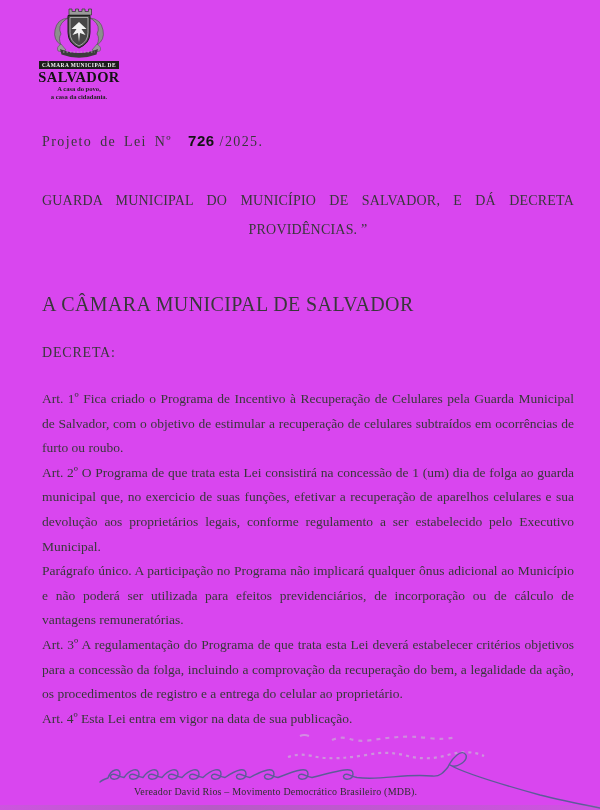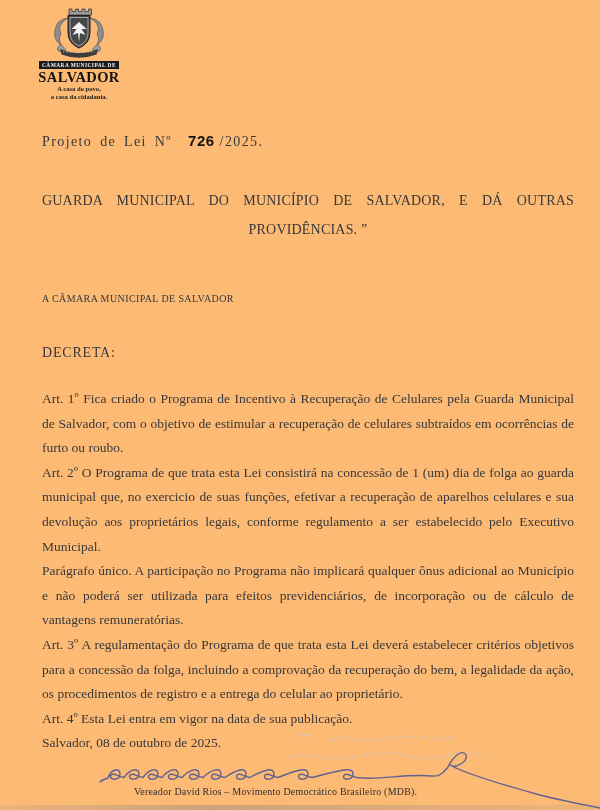--- a/index.html
+++ b/index.html
@@ -1,38 +1,38 @@
 <!DOCTYPE html>
 <html><head>
 <meta charset="utf-8">
 <style>
   html,body{margin:0;padding:0;background:#e9e9e9;}
   .page{
-    position:relative;width:600px;height:810px;background:#fdba74;
+    position:relative;width:600px;height:810px;background:#d946ef;
     font-family:"Liberation Serif", serif;color:#38383a;overflow:hidden;
     box-shadow:0 0 4px rgba(0,0,0,.25);
   }
   
   .logo{position:absolute;left:36px;top:6px;width:86px;text-align:center;line-height:1;}
   .logo svg{display:block;margin:0 auto;}
   .logo-bar{
     margin:1px auto 0;background:#1b1b1b;color:#f4f4f4;
     font-size:5.4px;font-weight:bold;letter-spacing:.45px;padding:1.5px 1px;width:78px;
   }
   .logo-big{font-size:14.5px;font-weight:bold;letter-spacing:.4px;color:#121212;margin-top:1px;}
   .logo-tag{font-size:6.6px;font-weight:bold;color:#222;line-height:8px;}
   
   .number-line{position:absolute;left:42px;top:132px;font-size:14px;letter-spacing:1.4px;word-spacing:3px;white-space:nowrap;}
   .bill-num{font-family:"Liberation Sans", sans-serif;font-weight:700;font-size:15px;color:#131313;letter-spacing:.5px;margin:0 5px 0 16px;}
   
   .ementa{position:absolute;left:42px;top:193px;width:532px;font-size:14px;letter-spacing:.2px;}
   .ementa .jline{text-align:justify;text-align-last:justify;height:28.6px;}
   .ementa .lline{text-align:center;height:28.6px;}
   
-  .addressee{position:absolute;left:42px;top:293px;font-size:10px;letter-spacing:.4px;}
+  .addressee{position:absolute;left:42px;top:293px;font-size:20px;letter-spacing:.4px;}
   .decreta{position:absolute;left:42px;top:345px;font-size:14px;letter-spacing:.8px;}
   
   .body-text{position:absolute;left:42px;top:387px;width:532px;font-size:13.5px;line-height:24.6px;text-align:justify;}
   .body-text p{margin:0;}
   .body-text p.dateline{text-align:left;}
   
   .name-line{position:absolute;left:134px;top:786px;font-size:10px;letter-spacing:.2px;white-space:nowrap;color:#2f2f31;}
   .overlay{position:absolute;left:0;top:0;width:600px;height:810px;pointer-events:none;}
   .scan-edge{position:absolute;left:0;top:805px;width:600px;height:5px;
     background:linear-gradient(to right, rgba(150,150,152,.18), rgba(125,125,130,.38) 35%, rgba(150,150,152,.15));}
@@ -65,34 +65,33 @@
     <div class="logo-big">SALVADOR</div>
     <div class="logo-tag">A casa do povo,</div>
     <div class="logo-tag">a casa da cidadania.</div>
   </header>
 
   <div class="number-line">
     <span>Projeto de Lei Nº</span><span class="bill-num">726</span><span>/2025.</span>
   </div>
 
   <div class="ementa">
-    <div class="jline">GUARDA MUNICIPAL DO MUNICÍPIO DE SALVADOR,  E DÁ OUTRAS</div>
+    <div class="jline">GUARDA MUNICIPAL DO MUNICÍPIO DE SALVADOR,  E DÁ DECRETA</div>
     <div class="lline">PROVIDÊNCIAS. ”</div>
   </div>
 
   <div class="addressee">A CÂMARA MUNICIPAL DE SALVADOR</div>
   <div class="decreta">DECRETA:</div>
 
   <div class="body-text">
     <p>Art. 1º Fica criado o Programa de Incentivo à Recuperação de Celulares pela Guarda Municipal de Salvador, com o objetivo de estimular a recuperação de celulares subtraídos em ocorrências de furto ou roubo.</p>
     <p>Art. 2º O Programa de que trata esta Lei consistirá na concessão de 1 (um) dia de folga ao guarda municipal que, no exercicio de suas funções, efetivar a recuperação de aparelhos celulares e sua devolução aos proprietários legais, conforme regulamento a ser estabelecido pelo Executivo Municipal.</p>
     <p>Parágrafo único. A participação no Programa não implicará qualquer ônus adicional ao Município e não poderá ser utilizada para efeitos previdenciários, de incorporação ou de cálculo de vantagens remuneratórias.</p>
     <p>Art. 3º A regulamentação do Programa de que trata esta Lei deverá estabelecer critérios objetivos para a concessão da folga, incluindo a comprovação da recuperação do bem, a legalidade da ação, os procedimentos de registro e a entrega do celular ao proprietário.</p>
     <p>Art. 4º Esta Lei entra em vigor na data de sua publicação.</p>
-    <p class="dateline">Salvador, 08 de outubro de 2025.</p>
   </div>
 
   <div class="name-line">Vereador David Rios – Movimento Democrático Brasileiro (MDB).</div>
 
   <svg class="overlay" viewBox="0 0 600 810" aria-hidden="true">
 
     <path d="M332 740 q9 -4 18 -1 t 22 1 t 26 -3 t 30 1 t 28 -1" fill="none" stroke="#c4c6ce" stroke-width="2.2" stroke-dasharray="4 5" opacity="0.55"></path>
     <path d="M288 757 q11 -4 24 -1 t 28 2 t 32 -4 t 36 2 t 40 -1 t 36 1" fill="none" stroke="#c4c6ce" stroke-width="2.2" stroke-dasharray="3 4" opacity="0.6"></path>
     <path d="M300 736 q4 -2 9 0" fill="none" stroke="#cfd1d8" stroke-width="2" opacity="0.5"></path>
 

